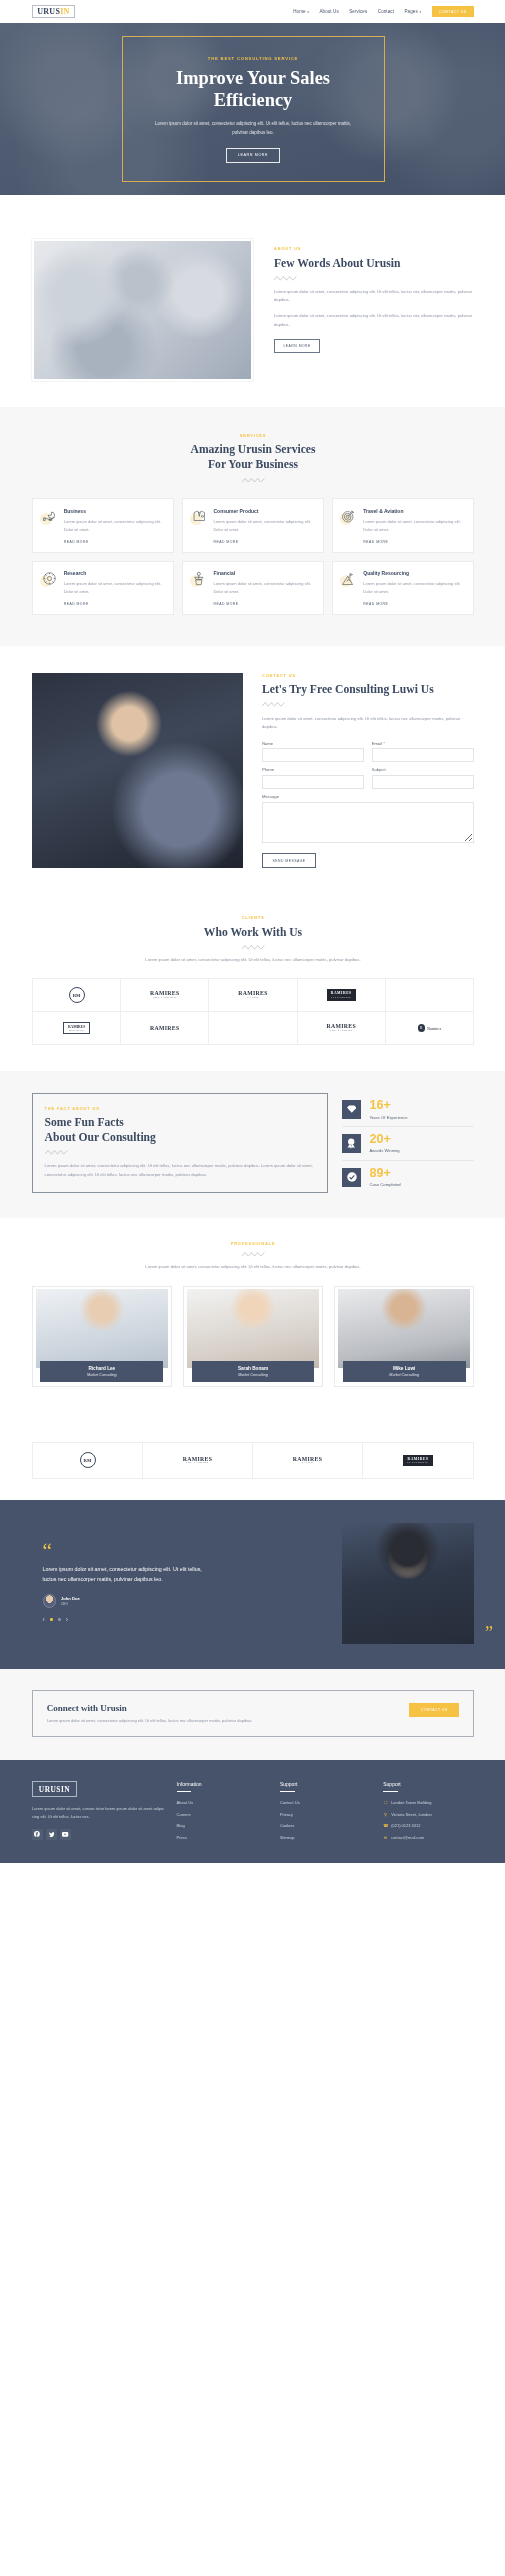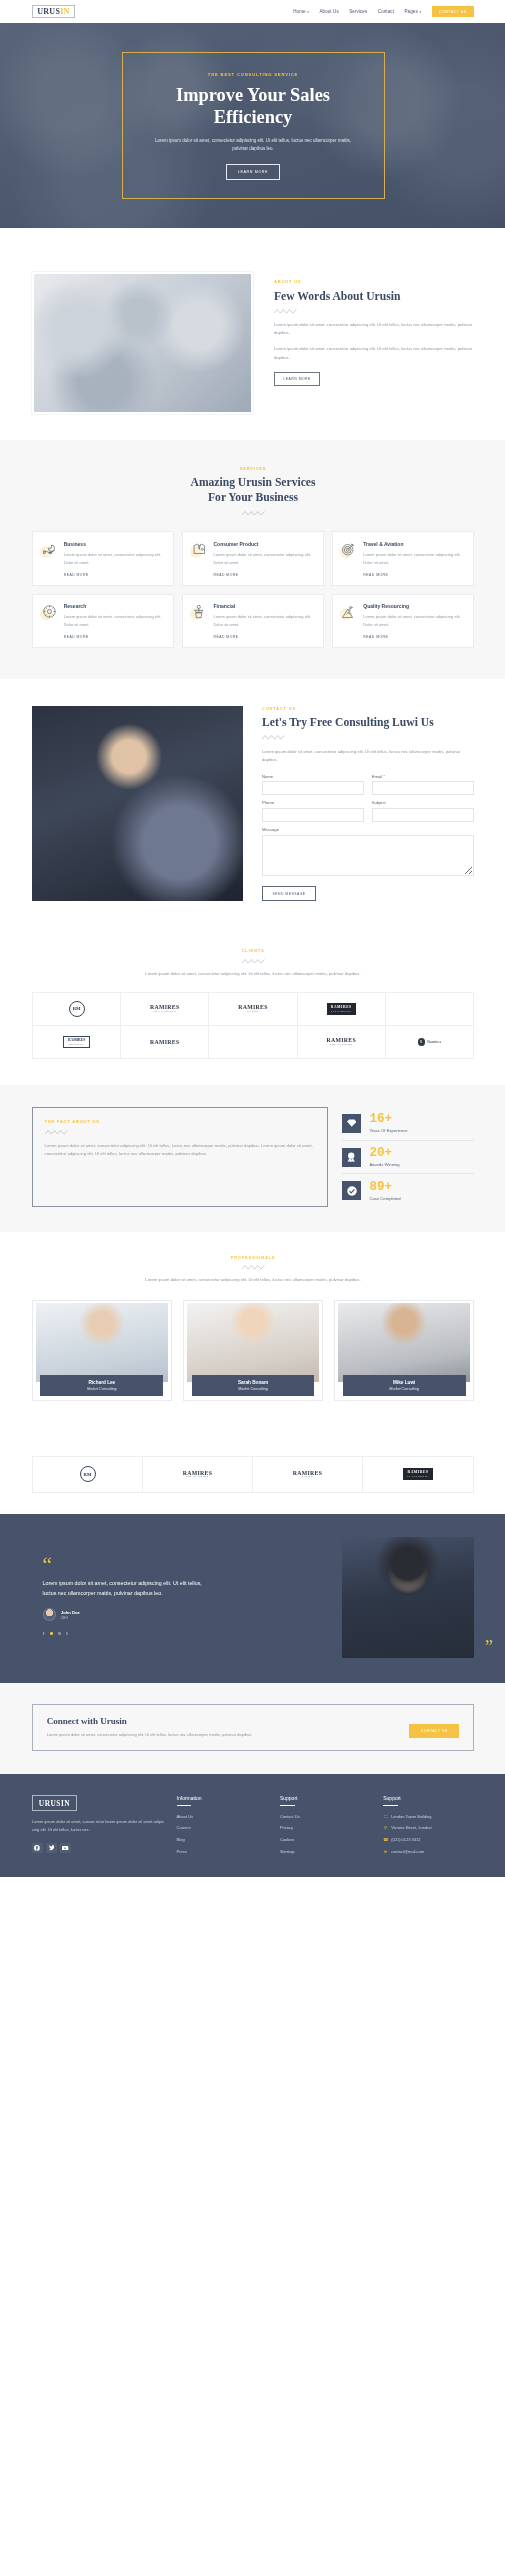--- a/index.html
+++ b/index.html
@@ -58,21 +58,21 @@
     letter-spacing: 0.4px;
     padding: 3.7px 7.4px;
     border: none;
     cursor: pointer;
     font-family: "Liberation Sans", sans-serif;
   }
 
   
   .hero {
     position: relative;
-    height: 205px;
+    height: 172px;
     overflow: hidden;
     background: #0369a1;
   }
   .hero-bg {
     position: absolute;
     inset: 0;
     background:
       radial-gradient(circle at 14% 36%, rgba(190,196,205,.55) 0 7%, transparent 18%),
       radial-gradient(circle at 34% 32%, rgba(205,210,218,.5) 0 6%, transparent 17%),
       radial-gradient(circle at 62% 26%, rgba(120,132,150,.55) 0 8%, transparent 20%),
@@ -350,21 +350,21 @@
     padding: 6.3px 0;
     border-bottom: 0.5px solid #e6e7ea;
   }
   .stat:last-child { border-bottom: none; }
   .stat-icon {
     width: 19px; height: 19px; flex: none;
     background: #46536a;
     display: flex; align-items: center; justify-content: center;
   }
   .stat-num {
-    font-family: Liberation Mono, monospace;
+    font-family: Liberation Sans, sans-serif;
     font-weight: bold;
     color: #f5c243;
     font-size: 12.6px;
     line-height: 1;
   }
   .stat-label { font-size: 4.2px; color: #5a6475; margin-top: 2.6px; }
 
   
   .team { padding: 23px 0 25px; background: #fff; text-align: center; }
   .team .zigzag { margin: 5.3px auto 0; }
@@ -444,21 +444,21 @@
     right: -19px; bottom: 2.1px;
     line-height: 1;
   }
 
   
   .cta { background: #f7f7f8; padding: 21px 0 23px; }
   .cta-box {
     border: 0.5px solid #aab0bb;
     padding: 11.6px 13.7px;
     display: flex;
-    align-items: flex-end;
+    align-items: flex-start;
     gap: 27px;
   }
   .cta-title {
     font-family: "Liberation Serif", serif;
     font-weight: bold;
     font-size: 9px;
     color: #3b4961;
   }
   .cta-text { color: #8d94a1; font-size: 4px; line-height: 1.95; margin-top: 4.2px; }
   .btn-yellow {
@@ -722,20 +722,21 @@
           <button class="btn-send">SEND MESSAGE</button>
         </div>
       </div>
     </div>
   </div>
 </section>
 
 <section class="clients">
   <div class="wrap">
     <div class="sec-label">CLIENTS</div>
+    <h2 class="sec-title">Who Work With Us</h2>
     <svg class="zigzag" width="23" height="4.7" viewBox="0 0 44 9">
       <polyline points="0,8 6,1 12,8 18,1 24,8 30,1 36,8 43,1" fill="none" stroke="#9aa1ad" stroke-width="1"></polyline>
     </svg>
     <p class="body-text" style="width:253px;margin-left:auto;margin-right:auto">Lorem ipsum dolor sit amet, consectetur adipiscing elit. Ut elit tellus, luctus nec ullamcorper mattis, pulvinar dapibus.</p>
 
     <div class="logo-grid">
       <div class="logo-cell">
         <div class="logo-circle">RM</div>
       </div>
       <div class="logo-cell">
@@ -782,20 +783,24 @@
       </div>
     </div>
   </div>
 </section>
 
 <section class="facts">
   <div class="wrap">
     <div class="facts-grid">
       <div class="facts-card">
         <div class="sec-label">THE FACT ABOUT US</div>
+        <h2 class="sec-title">
+          <span>Some Fun Facts</span><br>
+          <span>About Our Consulting</span>
+        </h2>
         <svg class="zigzag" width="23" height="4.7" viewBox="0 0 44 9">
           <polyline points="0,8 6,1 12,8 18,1 24,8 30,1 36,8 43,1" fill="none" stroke="#9aa1ad" stroke-width="1"></polyline>
         </svg>
         <p class="body-text">Lorem ipsum dolor sit amet, consectetur adipiscing elit. Ut elit tellus, luctus nec ullamcorper mattis, pulvinar dapibus. Lorem ipsum dolor sit amet, consectetur adipiscing elit. Ut elit tellus, luctus nec ullamcorper mattis, pulvinar dapibus.</p>
       </div>
 
       <div class="stats">
         <div class="stat">
           <div class="stat-icon">
             <svg width="9.5" height="8.4" viewBox="0 0 18 16" fill="#fff">

